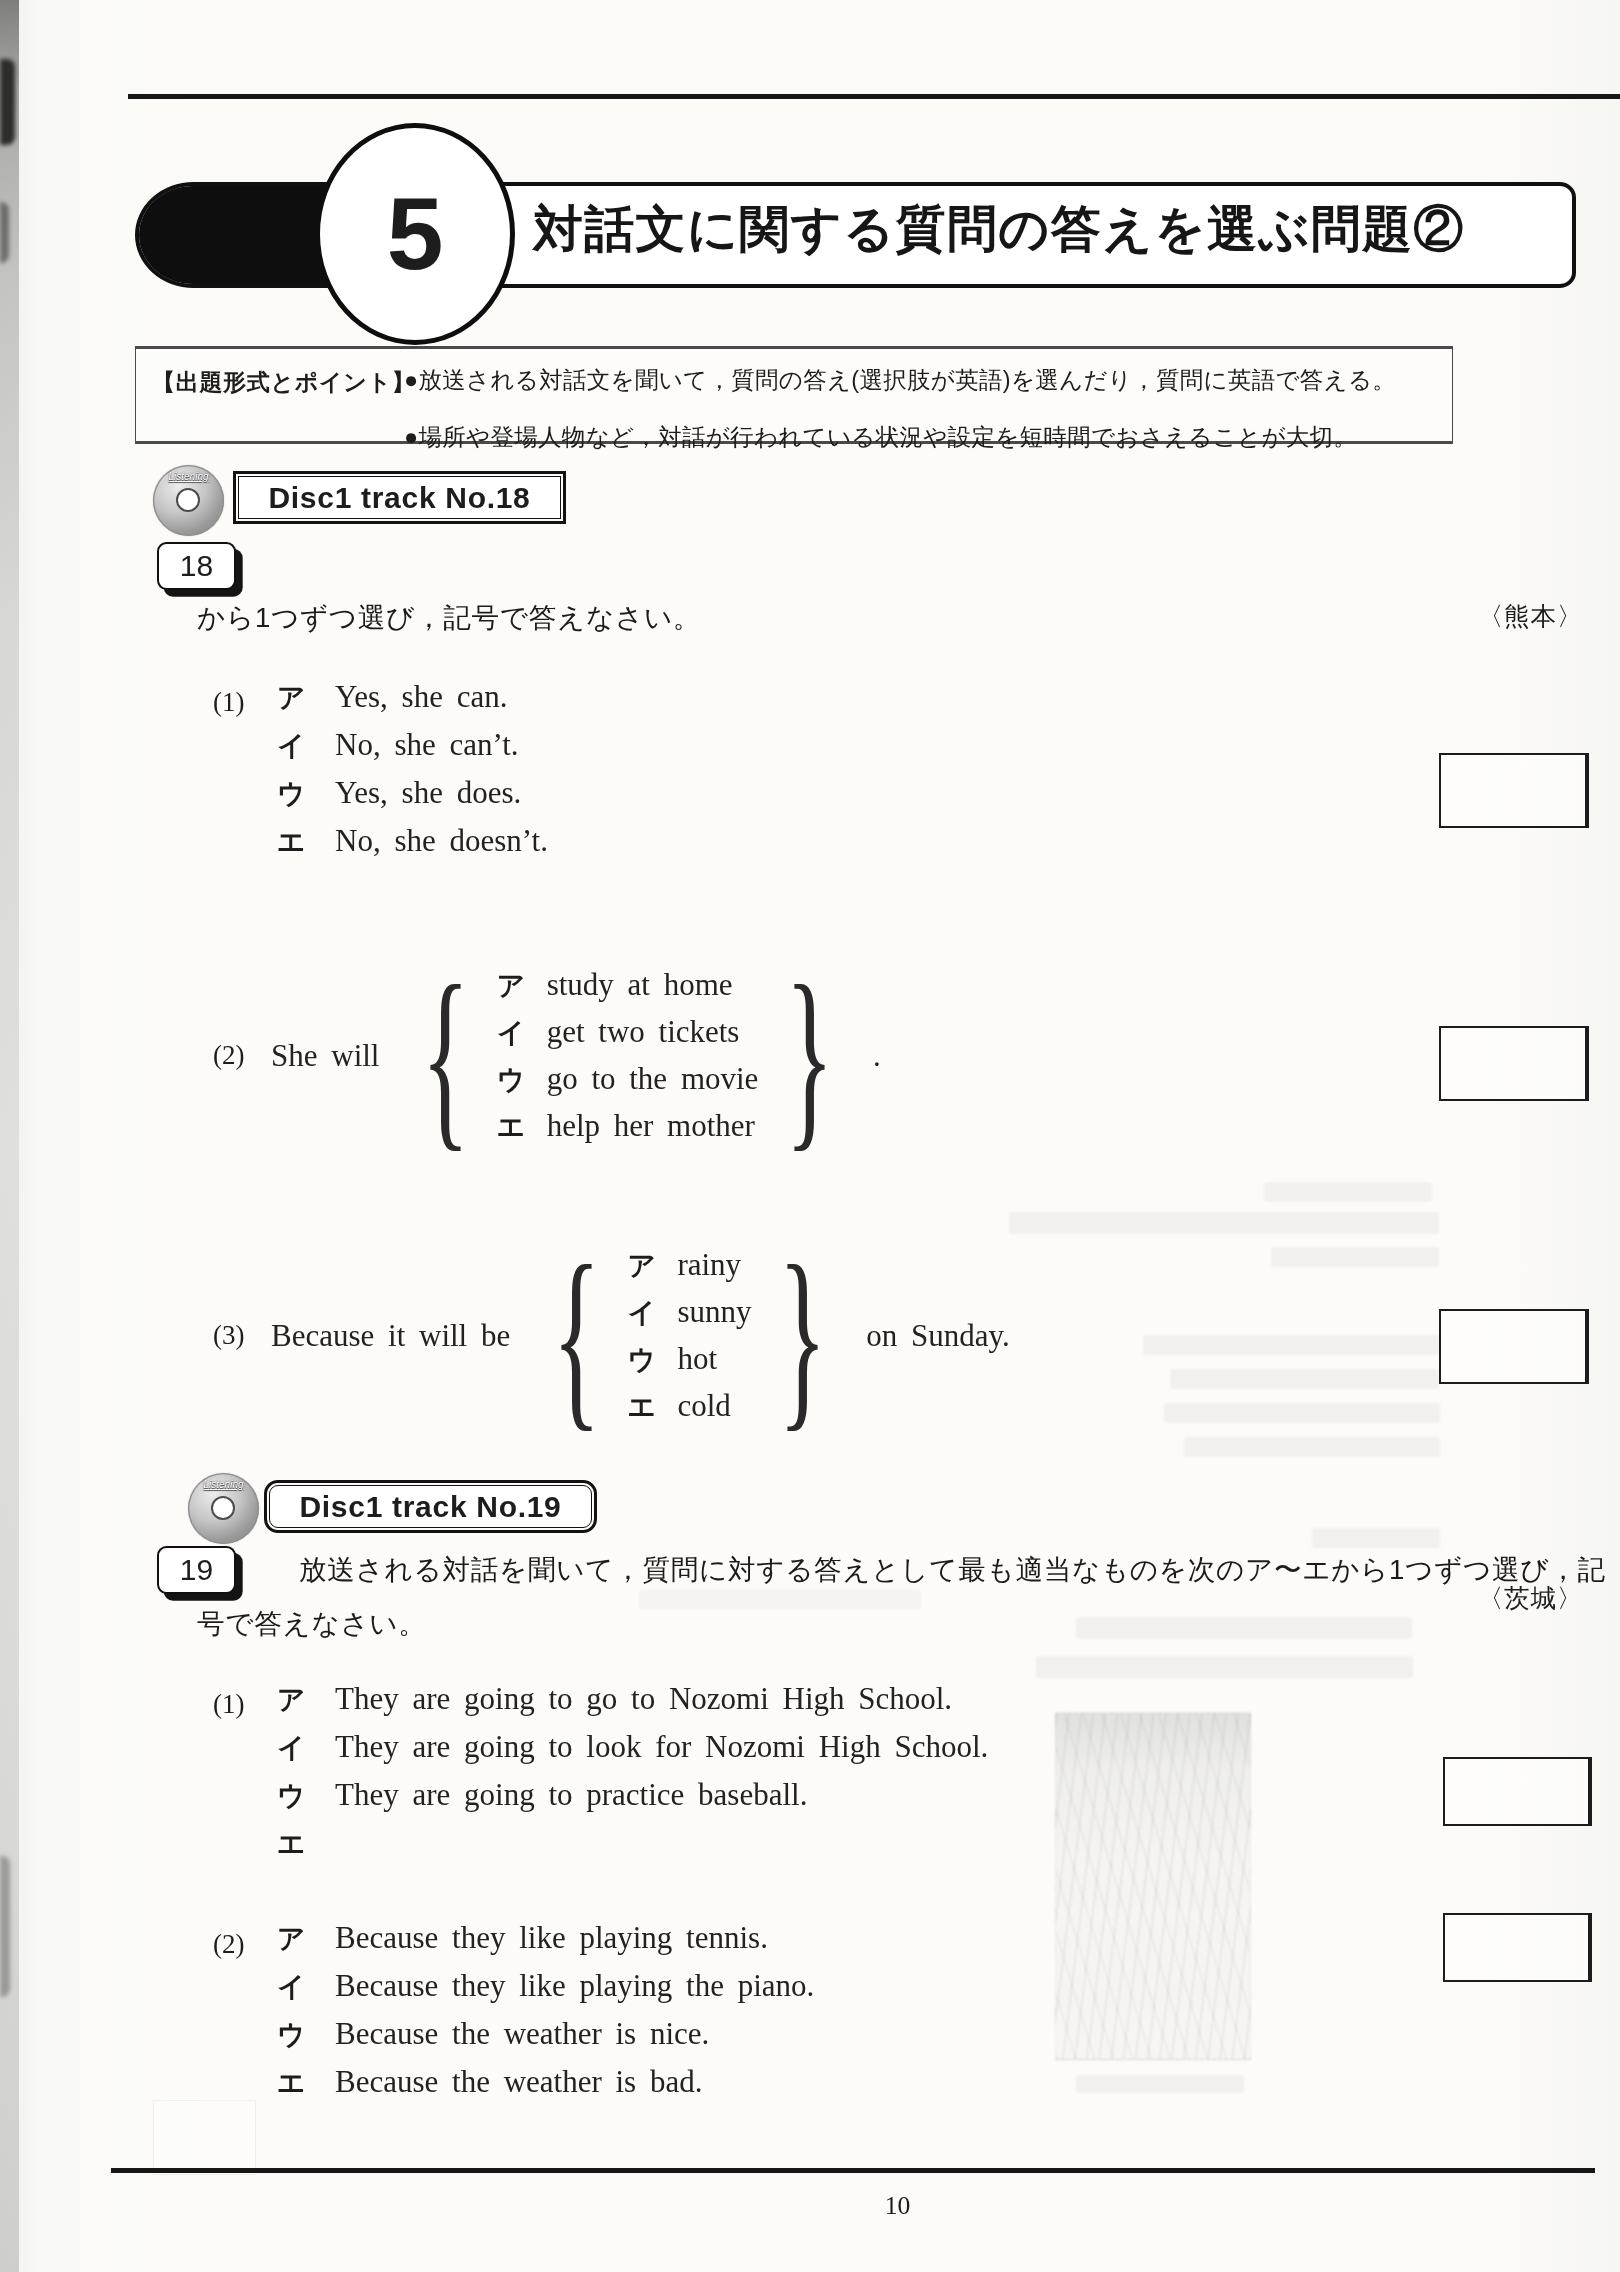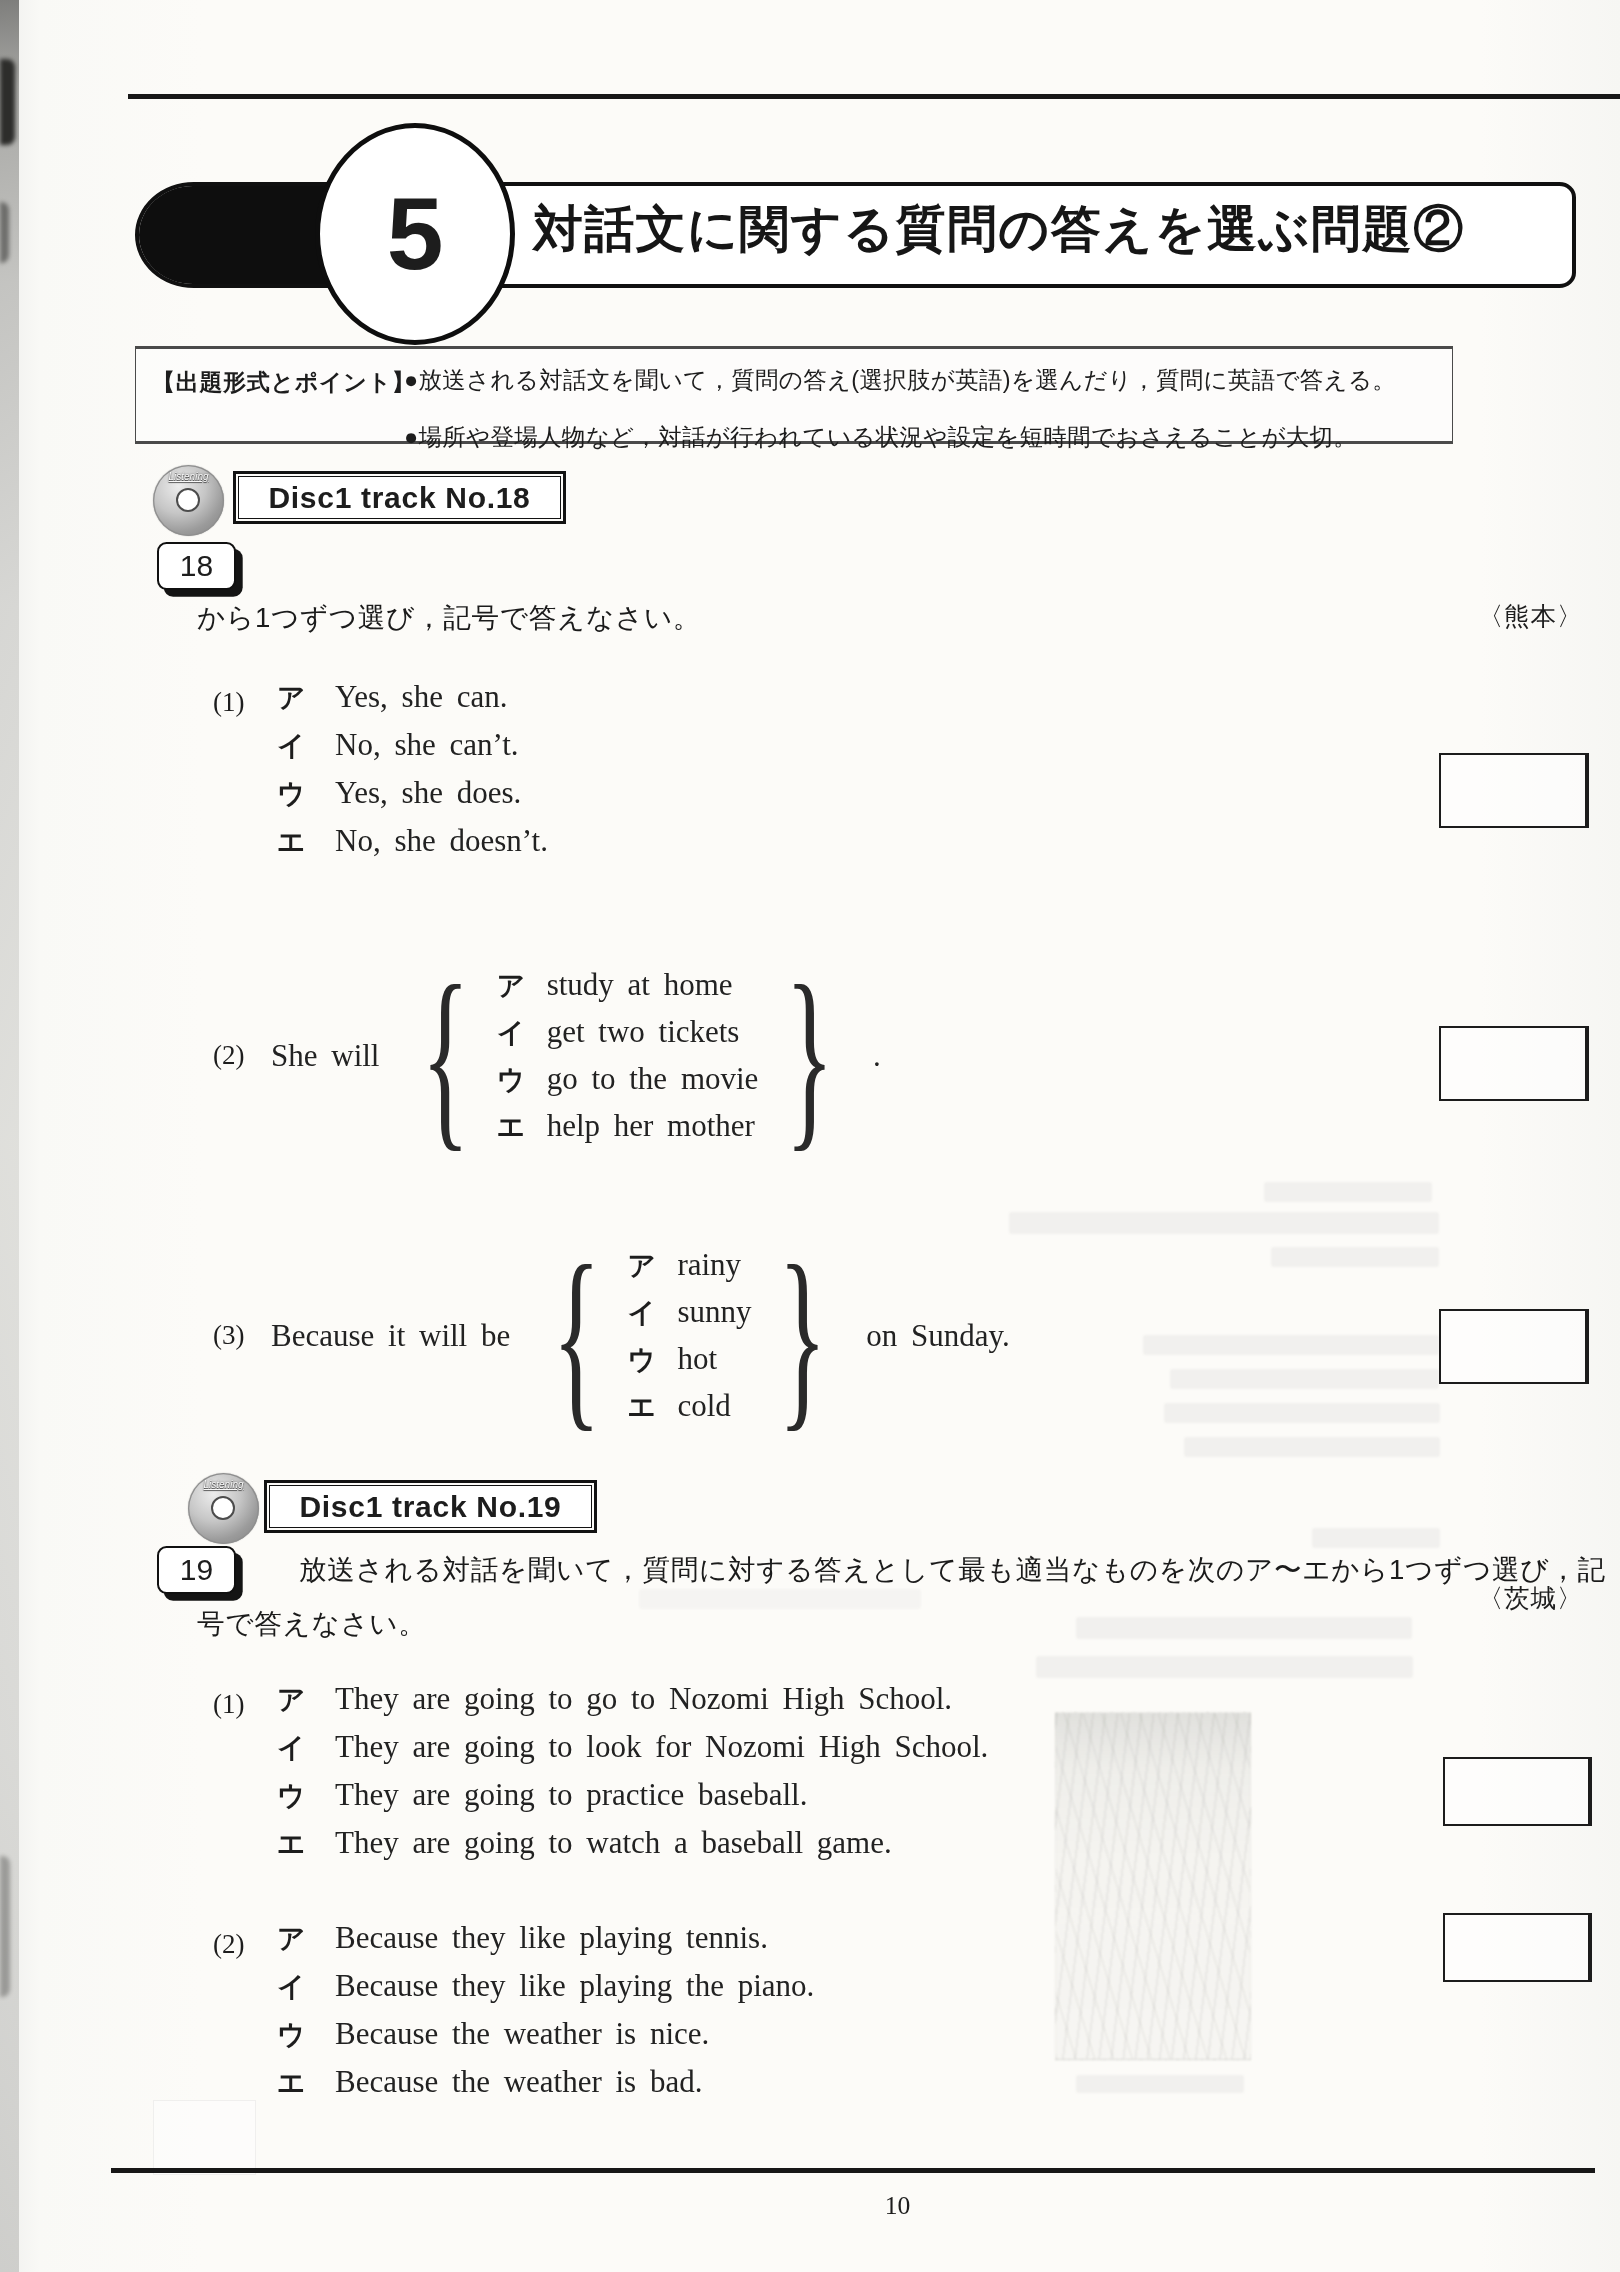--- a/index.html
+++ b/index.html
@@ -200,21 +200,21 @@
     </div>
     <span class="brace">}</span>
     <span class="suffix">on Sunday.</span>
   </div>
   <div class="abs ansbox" style="left:1439px;top:1309px;width:144px;height:71px;"></div>
 
   <div class="abs cd" style="left:188px;top:1473px;">
     <div class="cd-label">Listening</div>
     <div class="cd-hole"></div>
   </div>
-  <div class="abs track-box" style="left:269px;top:1485px;min-width:323px;">Disc1 track No.19</div>
+  <div class="abs track-box" style="left:269px;top:1485px;min-width:323px;border-radius:9px;">Disc1 track No.19</div>
 
   <div class="abs badge" style="left:157px;top:1546px;">19</div>
   <div class="abs jp-line nowrap" style="left:299px;top:1551px;">放送される対話を聞いて，質問に対する答えとして最も適当なものを次のア〜エから1つずつ選び，記</div>
   <div class="abs jp-line nowrap" style="left:197px;top:1605px;">号で答えなさい。</div>
   <div class="abs source nowrap" style="right:38px;top:1581px;">〈茨城〉</div>
 
   <div class="abs qlabel" style="left:213px;top:1689px;">(1)</div>
   <div class="abs opt-col" style="left:277px;top:1675px;">
     <div class="opt-row">
         <span class="kana">ア</span>
@@ -223,21 +223,20 @@
     <div class="opt-row">
         <span class="kana">イ</span>
         <span class="eng">They are going to look for Nozomi High School.</span>
       </div>
     <div class="opt-row">
         <span class="kana">ウ</span>
         <span class="eng">They are going to practice baseball.</span>
       </div>
     <div class="opt-row">
         <span class="kana">エ</span>
-        <span class="eng">They are going to watch a baseball game.</span>
       </div>
   </div>
   <div class="abs ansbox" style="left:1443px;top:1757px;width:143px;height:65px;"></div>
 
   <div class="abs qlabel" style="left:213px;top:1929px;">(2)</div>
   <div class="abs opt-col" style="left:277px;top:1914px;">
     <div class="opt-row">
         <span class="kana">ア</span>
         <span class="eng">Because they like playing tennis.</span>
       </div>

